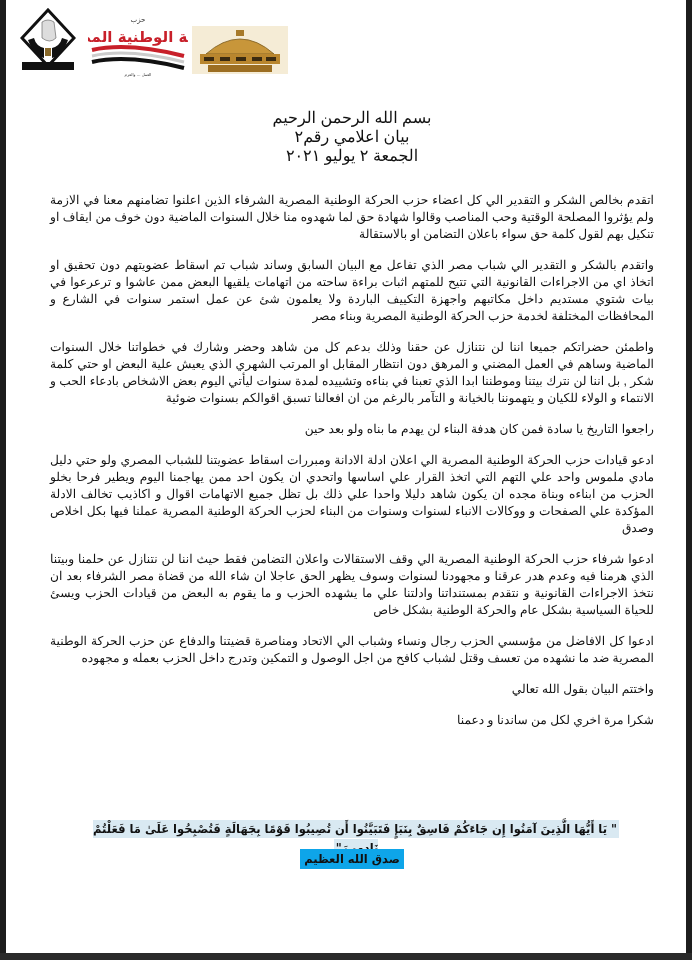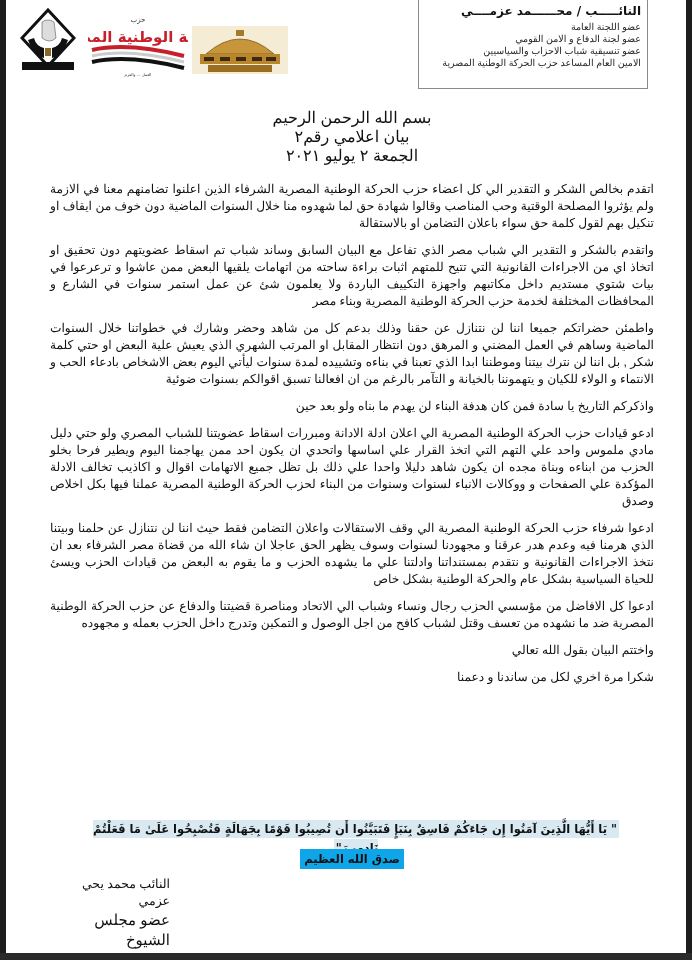--- a/index.html
+++ b/index.html
@@ -10,21 +10,21 @@
   .info-name { font-family:"DejaVu Sans", sans-serif; font-weight:bold; font-size:12px; color:#111; margin-bottom:3px; }
   .info-line { font-family:"Liberation Sans", sans-serif; font-size:9.5px; color:#222; line-height:12px; white-space:nowrap; }
   .logos { position:absolute; left:10px; top:8px; width:280px; height:70px;text-decoration:underline; }
   .logo { position:absolute; }
   .logo-hands { left:4px; top:0; width:56px; height:64px; }
   .logo-party { left:72px; top:4px; width:100px; height:66px; }
   .logo-senate { left:176px; top:18px; width:96px; height:48px; }
   .header-center { position:absolute; left:0; width:692px; top:108px; text-align:center; direction:rtl; font-family:"Liberation Sans", sans-serif; color:#111; }
   .header-center div { font-size:16px; line-height:19px; }
   .body-text { position:absolute; left:44px; width:604px; top:178px; direction:rtl; text-align:justify; font-family:"Liberation Sans", sans-serif; font-size:12.2px; line-height:17px; color:#111; }
-  .body-text p { margin:3px 0 10px 0; }
+  .body-text p { margin:14px 0 10px 0; }
   .quote { position:absolute; left:80px; width:540px; top:818px; text-align:center; direction:rtl; }
   .quote span { background:#d9e9f2; font-family:"DejaVu Sans", sans-serif; font-weight:bold; font-size:11.5px; color:#111; padding:2px 2px; }
   .closing { position:absolute; left:0; width:692px; top:848px; text-align:center; direction:rtl; }
   .closing span { background:#0ea5e9; font-family:"DejaVu Sans", sans-serif; font-weight:bold; font-size:11.5px; color:#111; padding:3px 4px; }
   .sig { position:absolute; left:44px; top:876px; direction:rtl; text-align:right; width:120px; font-family:"Liberation Sans", sans-serif; color:#111; }
   .sig .s1 { font-size:12.5px; line-height:17px; }
   .sig .s2 { font-size:15px; line-height:20px; }
 </style>
 </head>
 <body>
@@ -55,52 +55,41 @@
       <rect x="8" y="28" width="80" height="10" fill="#b9862e"></rect>
       <rect x="12" y="31" width="10" height="4" fill="#3a2a10"></rect>
       <rect x="28" y="31" width="10" height="4" fill="#3a2a10"></rect>
       <rect x="44" y="31" width="10" height="4" fill="#3a2a10"></rect>
       <rect x="60" y="31" width="10" height="4" fill="#3a2a10"></rect>
       <rect x="74" y="31" width="10" height="4" fill="#3a2a10"></rect>
       <rect x="16" y="39" width="64" height="7" fill="#9c6e22"></rect>
     </svg>
   </div>
 
-  <div class="info-box">
-    <div class="info-name">النائـــــب / محــــــمد عزمــــي</div>
-    <div class="info-line">عضو اللجنة العامة</div>
-    <div class="info-line">عضو لجنة الدفاع و الامن القومي</div>
-    <div class="info-line">عضو تنسيقية شباب الاحزاب والسياسيين</div>
-    <div class="info-line">الامين العام المساعد حزب الحركة الوطنية المصرية</div>
-  </div>
 
   <div class="header-center">
     <div>بسم الله الرحمن الرحيم</div>
     <div>بيان اعلامي رقم٢</div>
     <div>الجمعة ٢ يوليو ٢٠٢١</div>
   </div>
 
   <div class="body-text">
     <p>اتقدم بخالص الشكر و التقدير الي كل اعضاء حزب الحركة الوطنية المصرية الشرفاء الذين اعلنوا تضامنهم معنا في الازمة ولم يؤثروا المصلحة الوقتية وحب المناصب وقالوا شهادة حق لما شهدوه منا خلال السنوات الماضية دون خوف من ايقاف او تنكيل بهم لقول كلمة حق سواء باعلان التضامن او بالاستقالة</p>
     <p>واتقدم بالشكر و التقدير الي شباب مصر الذي تفاعل مع البيان السابق وساند شباب تم اسقاط عضويتهم دون تحقيق او اتخاذ اي من الاجراءات القانونية التي تتيح للمتهم اثبات براءة ساحته من اتهامات يلقيها البعض ممن عاشوا و ترعرعوا في بيات شتوي مستديم داخل مكاتبهم واجهزة التكييف الباردة ولا يعلمون شئ عن عمل استمر سنوات في الشارع و المحافظات المختلفة لخدمة حزب الحركة الوطنية المصرية وبناء مصر</p>
     <p>واطمئن حضراتكم جميعا اننا لن نتنازل عن حقنا وذلك بدعم كل من شاهد وحضر وشارك في خطواتنا خلال السنوات الماضية وساهم في العمل المضني و المرهق دون انتظار المقابل او المرتب الشهري الذي يعيش علية البعض او حتي كلمة شكر , بل اننا لن نترك بيتنا وموطننا ابدا الذي تعبنا في بناءه وتشييده لمدة سنوات ليأتي اليوم بعض الاشخاص بادعاء الحب و الانتماء و الولاء للكيان و يتهموننا بالخيانة و التآمر بالرغم من ان افعالنا تسبق اقوالكم بسنوات ضوئية</p>
-    <p>واذكركم التاريخ يا سادة فمن كان هدفة البناء لن يهدم ما بناه ولو بعد حين</p>
+    <p>راجعوا التاريخ يا سادة فمن كان هدفة البناء لن يهدم ما بناه ولو بعد حين</p>
     <p>ادعو قيادات حزب الحركة الوطنية المصرية الي اعلان ادلة الادانة ومبررات اسقاط عضويتنا للشباب المصري ولو حتي دليل مادي ملموس واحد علي التهم التي اتخذ القرار علي اساسها واتحدي ان يكون احد ممن يهاجمنا اليوم ويطير فرحا بخلو الحزب من ابناءه وبناة مجده ان يكون شاهد دليلا واحدا علي ذلك بل تظل جميع الاتهامات اقوال و اكاذيب تخالف الادلة المؤكدة علي الصفحات و ووكالات الانباء لسنوات وسنوات من البناء لحزب الحركة الوطنية المصرية عملنا فيها بكل اخلاص وصدق</p>
     <p>ادعوا شرفاء حزب الحركة الوطنية المصرية الي وقف الاستقالات واعلان التضامن فقط حيث اننا لن نتنازل عن حلمنا وبيتنا الذي هرمنا فيه وعدم هدر عرقنا و مجهودنا لسنوات وسوف يظهر الحق عاجلا ان شاء الله من قضاة مصر الشرفاء بعد ان نتخذ الاجراءات القانونية و نتقدم بمستنداتنا وادلتنا علي ما يشهده الحزب و ما يقوم به البعض من قيادات الحزب ويسئ للحياة السياسية بشكل عام والحركة الوطنية بشكل خاص</p>
     <p>ادعوا كل الافاضل من مؤسسي الحزب رجال ونساء وشباب الي الاتحاد ومناصرة قضيتنا والدفاع عن حزب الحركة الوطنية المصرية ضد ما نشهده من تعسف وقتل لشباب كافح من اجل الوصول و التمكين وتدرج داخل الحزب بعمله و مجهوده</p>
     <p>واختتم البيان بقول الله تعالي</p>
     <p>شكرا مرة اخري لكل من ساندنا و دعمنا</p>
   </div>
 
   <div class="quote">
     <span>" يَا أَيُّهَا الَّذِينَ آمَنُوا إِن جَاءَكُمْ فَاسِقٌ بِنَبَإٍ فَتَبَيَّنُوا أَن تُصِيبُوا قَوْمًا بِجَهَالَةٍ فَتُصْبِحُوا عَلَىٰ مَا فَعَلْتُمْ نَادِمِينَ"</span>
   </div>
 
   <div class="closing">
     <span>صدق الله العظيم</span>
   </div>
 
-  <div class="sig">
-    <div class="s1">النائب محمد يحي عزمي</div>
-    <div class="s2">عضو مجلس الشيوخ</div>
-  </div>
 </div>
 <div class="page-bottom"></div>
 
 </body></html>

